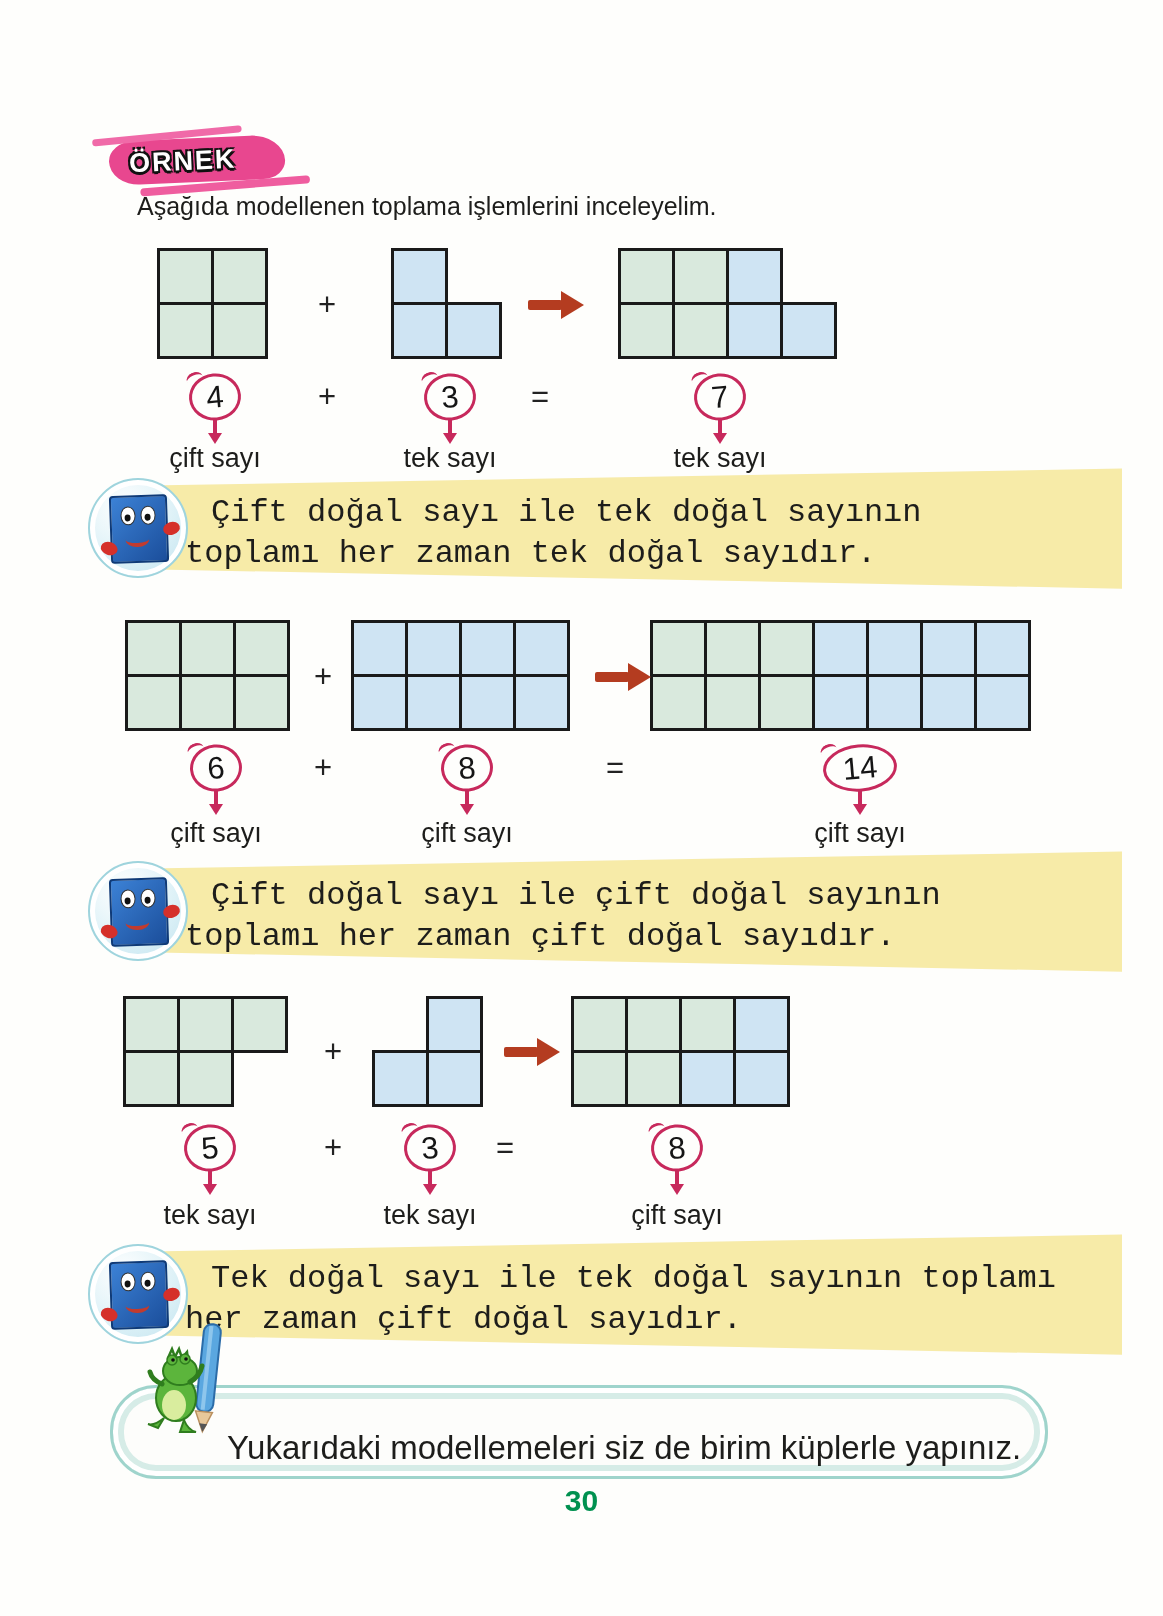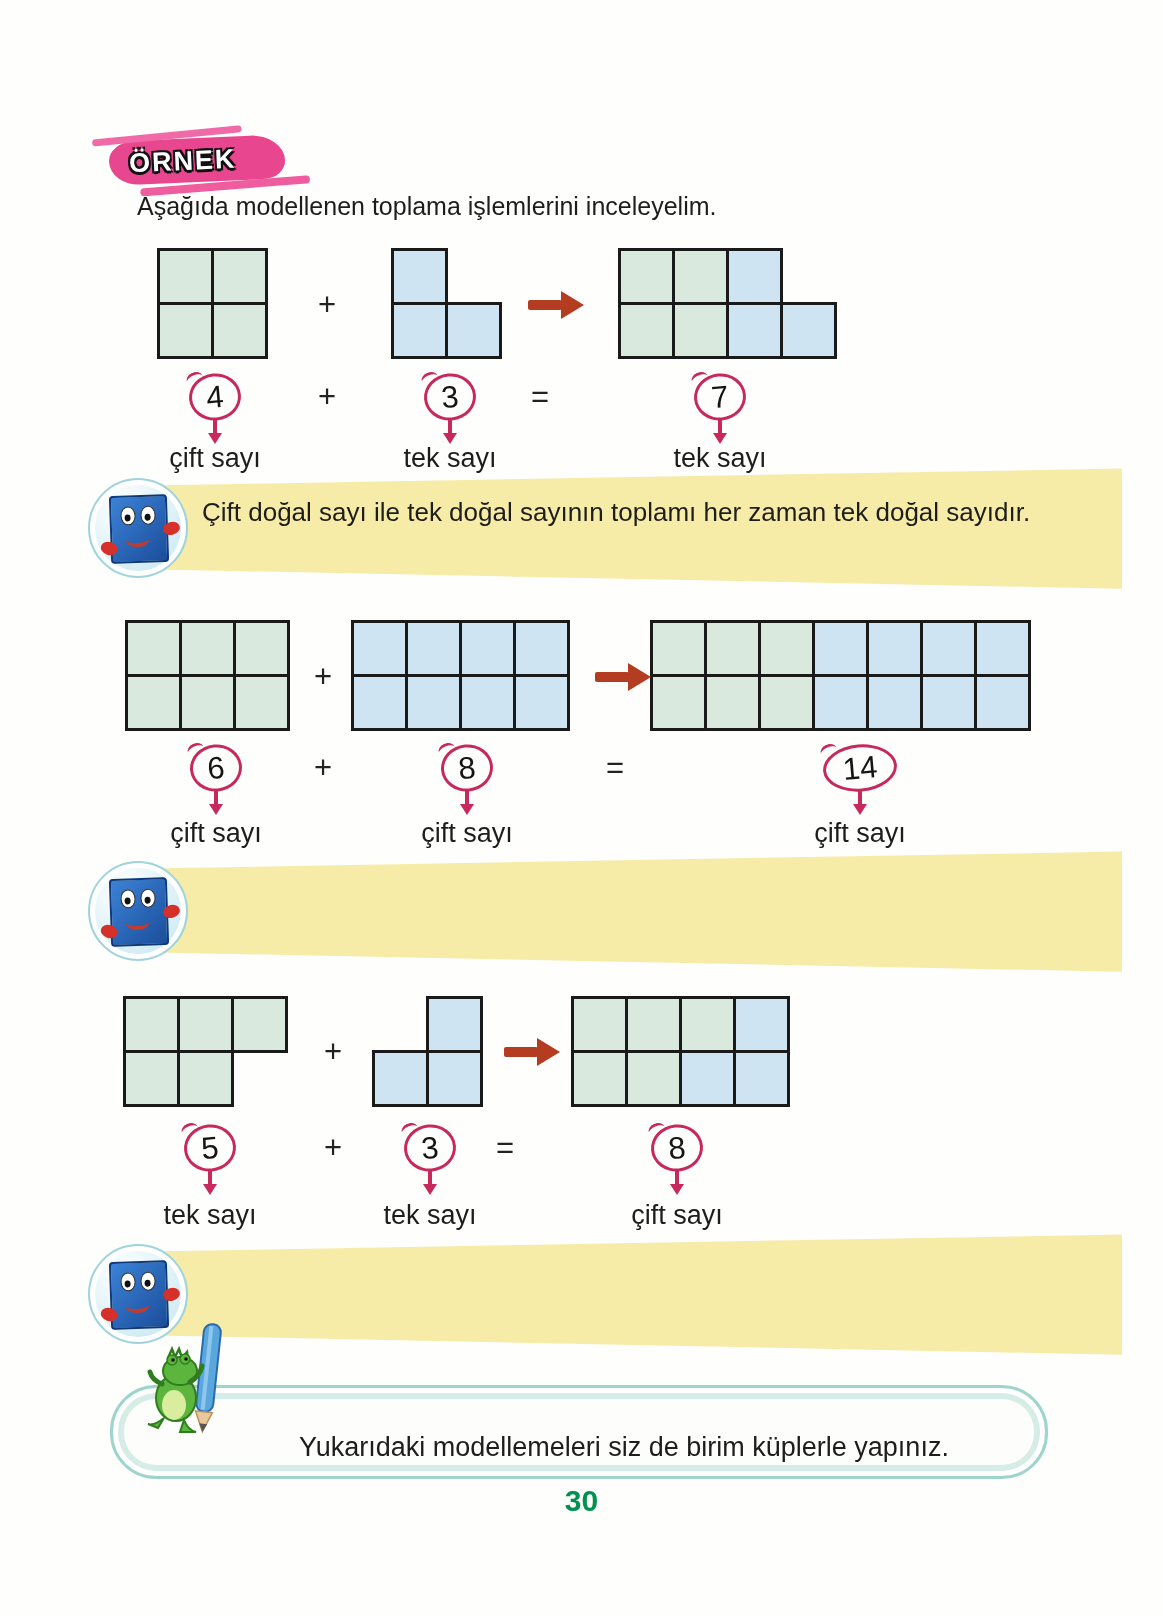--- a/index.html
+++ b/index.html
@@ -57,22 +57,22 @@
     border-left:7px solid transparent;border-right:7px solid transparent;
     border-top:11px solid #c7295c;}
 
   .parity-label{position:absolute;font-size:27px;transform:translateX(-50%);white-space:nowrap;}
 
   
   .note{position:absolute;left:96px;width:1030px;height:132px;}
   .note-quad{position:absolute;left:37px;top:0;width:989px;height:132px;background:#f7eba8;
     clip-path:polygon(0 18%,100% 5%,100% 96%,0 81%);
     filter:drop-shadow(2px 2px 1px rgba(0,0,0,0.10));}
-  .note-text{position:absolute;left:80px;top:30px;width:880px;font-size:26px;
-    line-height:41px;text-indent:26px;}
+  .note-text{position:absolute;left:89px;top:30px;width:880px;font-size:32px;
+    line-height:41px;text-indent:26px;font-family:Liberation Mono, monospace;}
 
   
   .mascot{position:absolute;left:-8px;width:96px;height:96px;border-radius:50%;
     background:radial-gradient(circle at 35% 28%,#ffffff,#ddf1f7 55%,#bfe2ee);
     border:2px solid #9fd4dd;box-shadow:inset 0 0 0 5px #ffffff;}
   .book{position:absolute;left:20px;top:15px;width:54px;height:64px;
     background:linear-gradient(135deg,#3c82d6,#1b4e9b);
     border:2px solid #0f3a77;border-radius:4px;transform:rotate(-2deg);}
   .eye{position:absolute;top:9px;width:13px;height:17px;background:#fff;
     border:1px solid #333;border-radius:50%;}
@@ -83,21 +83,21 @@
     border-bottom:4px solid #c23b2e;border-radius:50%;}
   .hand{position:absolute;width:17px;height:13px;background:#d5302a;border-radius:50%;}
   .hand.l{left:-12px;top:44px;transform:rotate(20deg);}
   .hand.r{right:-14px;top:26px;transform:rotate(-15deg);}
 
   
   .task-box{left:110px;top:1385px;width:932px;height:88px;background:#fdfdfb;
     border:3px solid #9fd4cc;border-radius:46px;
     box-shadow:inset 0 0 0 5px #ffffff,inset 0 0 0 11px #d6ece7;
     display:flex;align-items:center;justify-content:center;}
-  .task-text{font-size:27px;padding-left:90px;margin-top:31px;}
+  .task-text{font-size:33px;padding-left:90px;margin-top:31px;}
 
   .frog{left:138px;top:1318px;width:110px;height:122px;z-index:5;}
 
   .page-num{left:0;top:1484px;width:1163px;text-align:center;
     font-size:30px;font-weight:bold;color:#009150;}
 </style>
 </head>
 <body>
 
 <div class="abs ornek-wrap">
@@ -225,32 +225,34 @@
       <div class="note-quad"></div>
       <div class="mascot" style="top: 16px;">
         <div class="book">
           <div class="eye l"></div>
           <div class="eye r"></div>
           <div class="mouth"></div>
           <div class="hand l"></div>
           <div class="hand r"></div>
         </div>
       </div>
+      <div class="note-text">Çift doğal sayı ile çift doğal sayının toplamı her zaman çift doğal sayıdır.</div>
     </div>
     <div class="note" style="top: 1228px;">
       <div class="note-quad"></div>
       <div class="mascot" style="top: 16px;">
         <div class="book">
           <div class="eye l"></div>
           <div class="eye r"></div>
           <div class="mouth"></div>
           <div class="hand l"></div>
           <div class="hand r"></div>
         </div>
       </div>
+      <div class="note-text">Tek doğal sayı ile tek doğal sayının toplamı her zaman çift doğal sayıdır.</div>
     </div>
   </div>
 
 <div class="abs task-box">
   <div class="task-text">Yukarıdaki modellemeleri siz de birim küplerle yapınız.</div>
 </div>
 
 <svg class="abs frog" viewBox="0 0 110 122">
   <g transform="rotate(6 70 60)">
     <rect x="61" y="6" width="17" height="88" rx="8" fill="#5aa7e0" stroke="#2b6ca8" stroke-width="2"></rect>

